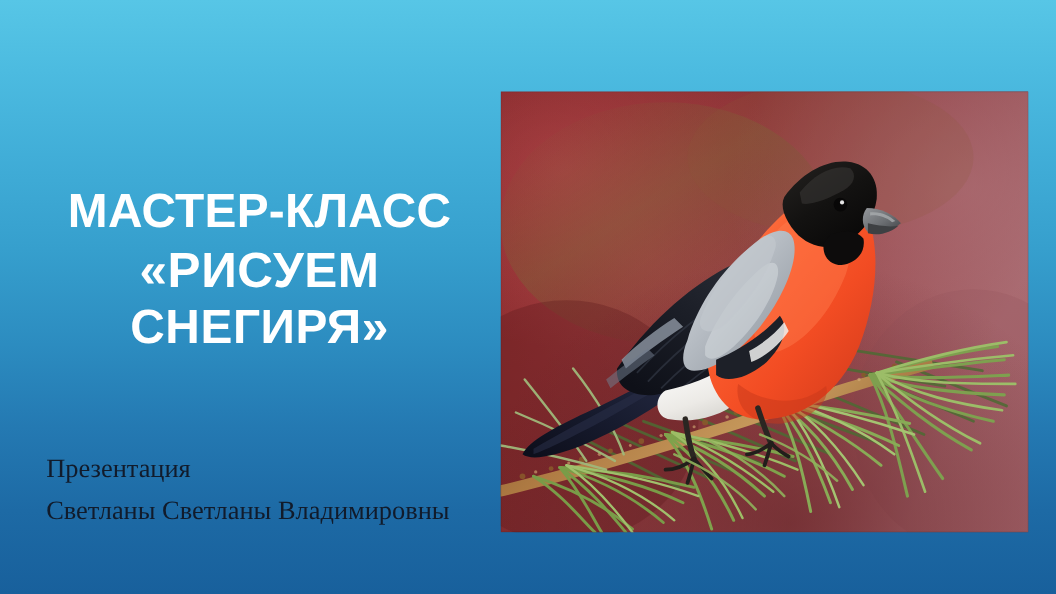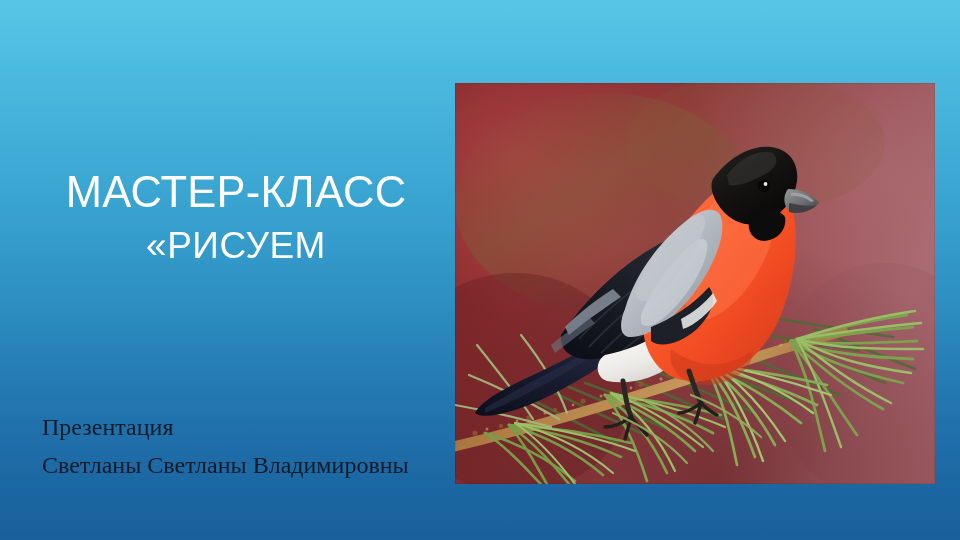--- a/index.html
+++ b/index.html
@@ -30,27 +30,27 @@
     left: 30px;
     top: 166px;
     width: 412px;
     text-align: center;
   }
   .title-line {
     color: #ffffff;
     font-family: "Liberation Sans", sans-serif;
     font-size: 43px;
     line-height: 53px;
-    font-weight: 400;
+    font-weight: 700;
     letter-spacing: 0.5px;
     text-transform: uppercase;
     white-space: nowrap;
   }
   .title-line.l1 { font-size: 43.5px; letter-spacing: 0.2px; }
-  .title-line.l2 { font-size: 37px; }
+  .title-line.l2 { font-size: 45px; }
   .title-line.l3 { font-size: 43.5px; }
 
   
   #subtitle-block {
     position: absolute;
     left: 42px;
     top: 408px;
     width: 400px;
     text-align: left;
   }
@@ -75,20 +75,21 @@
   #photo svg { display: block; width: 100%; height: 100%; }
 </style>
 </head>
 <body>
 
 <div id="slide">
 
   <div id="title-block">
     <div class="title-line l1">МАСТЕР-КЛАСС</div>
     <div class="title-line l2">«РИСУЕМ</div>
+    <div class="title-line l3">СНЕГИРЯ»</div>
   </div>
 
   <div id="subtitle-block">
     <div class="subtitle-line">Презентация</div>
     <div class="subtitle-line">Светланы Светланы Владимировны</div>
   </div>
 
   <div id="photo">
     <svg viewBox="0 0 480 401" preserveAspectRatio="xMidYMid slice">
       <defs>

